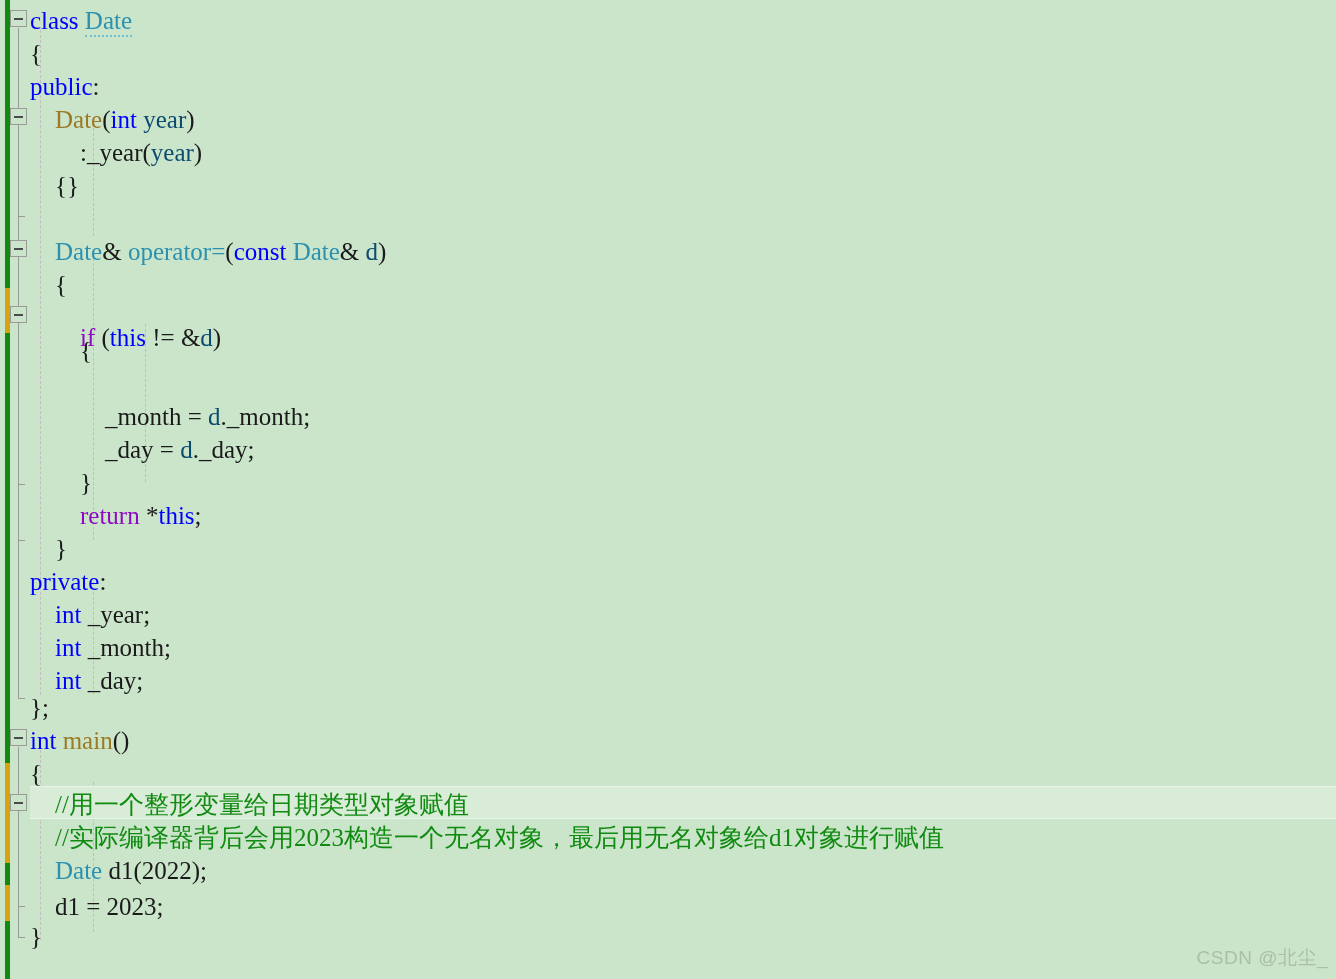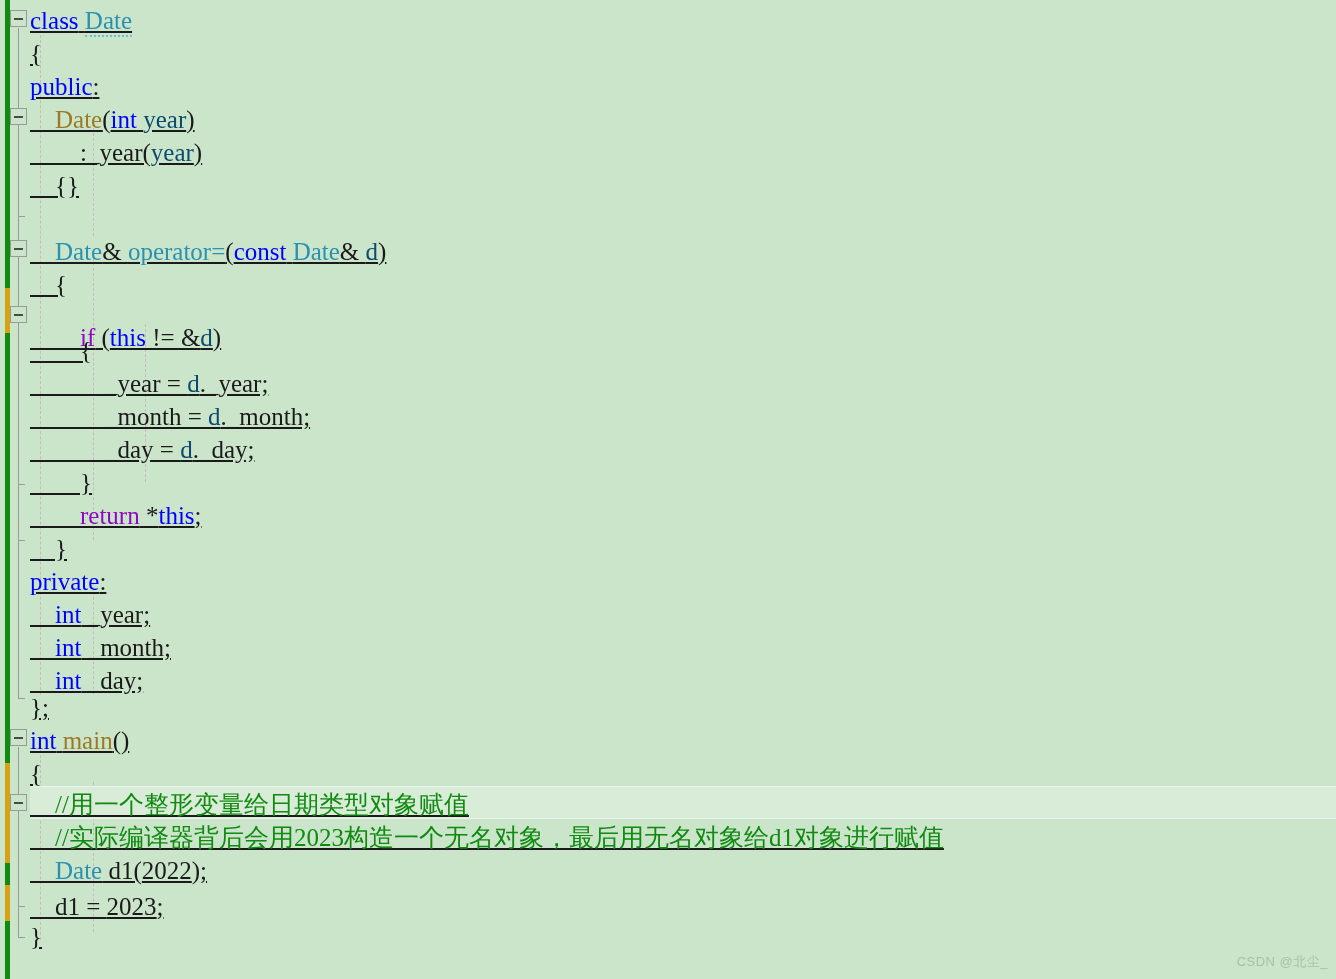--- a/index.html
+++ b/index.html
@@ -80,21 +80,20 @@
 
   .line {
     position: absolute;
     left: 0;
     height: 33px;
     line-height: 33px;
     white-space: pre;
     font-family: "Liberation Serif", "DejaVu Serif", serif;
     font-size: 25px;
     color: #1a1a1a;
-    text-decoration: underline;
   }
 
   
   .current-line {
     position: absolute;
     left: 30px;
     right: 0;
     height: 33px;
     background: #d8ecd8;
     border-top: 1px solid #e9f3e9;
@@ -123,21 +122,21 @@
     border-bottom: 2px dotted #6fbfd0;
     padding-bottom: 1px;
   }
 
   
   .watermark {
     position: absolute;
     right: 8px;
     bottom: 8px;
     font-family: "Liberation Sans", "DejaVu Sans", sans-serif;
-    font-size: 13px;
+    font-size: 19px;
     color: #a9bfa9;
     letter-spacing: 0.5px;
     user-select: none;
   }
 </style>
 </head>
 <body>
 
 <div id="editor">
 
@@ -190,21 +189,20 @@
       <div class="line" style="top: 37px; left: 30px;"><span class="plain">{</span></div>
       <div class="line" style="top: 70px; left: 30px;"><span class="kw">public</span><span class="plain">:</span></div>
       <div class="line" style="top: 103px; left: 30px;"><span class="plain">    </span><span class="fn">Date</span><span class="plain">(</span><span class="kw">int</span><span class="plain"> </span><span class="var">year</span><span class="plain">)</span></div>
       <div class="line" style="top: 136px; left: 30px;"><span class="plain">        :_year(</span><span class="var">year</span><span class="plain">)</span></div>
       <div class="line" style="top: 169px; left: 30px;"><span class="plain">    {}</span></div>
       <div class="line" style="top: 202px; left: 30px;"></div>
       <div class="line" style="top: 235px; left: 30px;"><span class="plain">    </span><span class="type">Date</span><span class="plain">&amp; </span><span class="type">operator=</span><span class="plain">(</span><span class="kw">const</span><span class="plain"> </span><span class="type">Date</span><span class="plain">&amp; </span><span class="var">d</span><span class="plain">)</span></div>
       <div class="line" style="top: 268px; left: 30px;"><span class="plain">    {</span></div>
       <div class="line" style="top: 301px; left: 30px; margin-top: 20px;"><span class="plain">        </span><span class="ctrl">if</span><span class="plain"> (</span><span class="kw">this</span><span class="plain"> != &amp;</span><span class="var">d</span><span class="plain">)</span></div>
       <div class="line" style="top: 334px; left: 30px;"><span class="plain">        {</span></div>
-      <div class="line" style="top: 367px; left: 30px;"><span class="plain">            _year = </span><span class="var">d</span><span class="plain">._year;</span></div>
       <div class="line" style="top: 400px; left: 30px;"><span class="plain">            _month = </span><span class="var">d</span><span class="plain">._month;</span></div>
       <div class="line" style="top: 433px; left: 30px;"><span class="plain">            _day = </span><span class="var">d</span><span class="plain">._day;</span></div>
       <div class="line" style="top: 466px; left: 30px;"><span class="plain">        }</span></div>
       <div class="line" style="top: 499px; left: 30px;"><span class="plain">        </span><span class="ctrl">return</span><span class="plain"> *</span><span class="kw">this</span><span class="plain">;</span></div>
       <div class="line" style="top: 532px; left: 30px;"><span class="plain">    }</span></div>
       <div class="line" style="top: 565px; left: 30px;"><span class="kw">private</span><span class="plain">:</span></div>
       <div class="line" style="top: 598px; left: 30px;"><span class="plain">    </span><span class="kw">int</span><span class="plain"> _year;</span></div>
       <div class="line" style="top: 631px; left: 30px;"><span class="plain">    </span><span class="kw">int</span><span class="plain"> _month;</span></div>
       <div class="line" style="top: 664px; left: 30px;"><span class="plain">    </span><span class="kw">int</span><span class="plain"> _day;</span></div>
       <div class="line" style="top: 691px; left: 30px;"><span class="plain">};</span></div>

